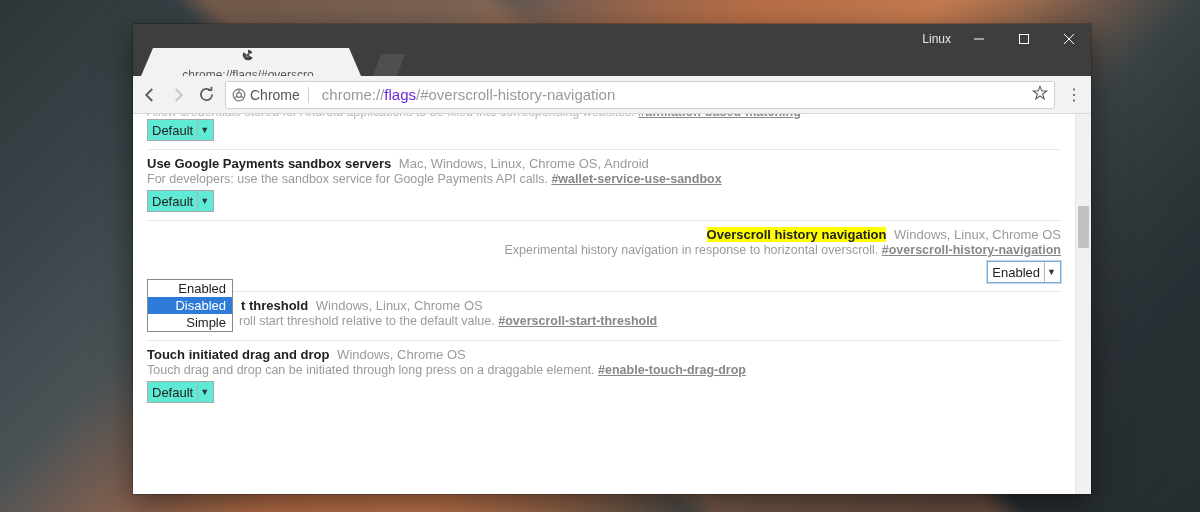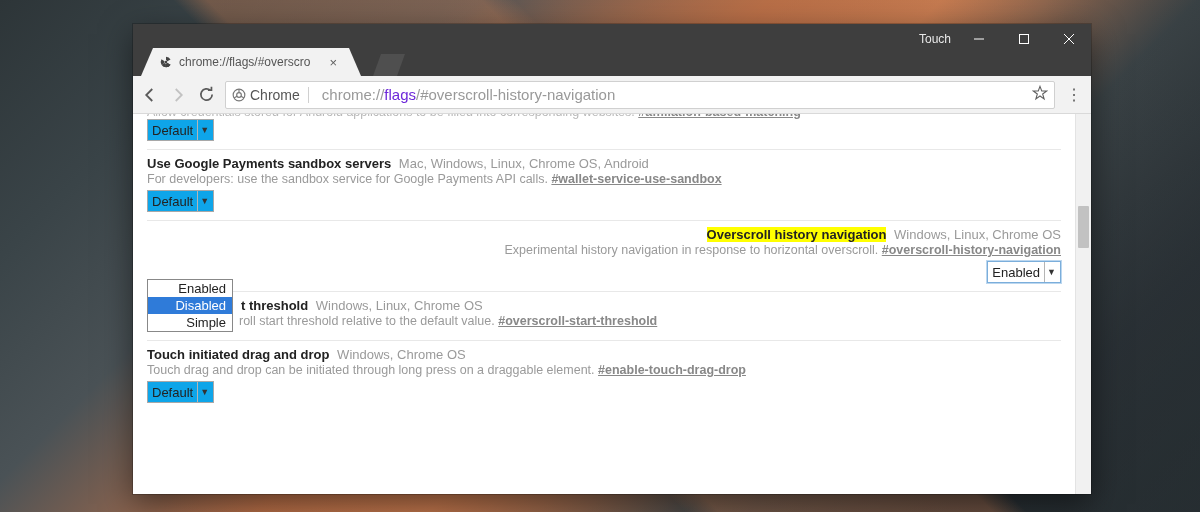--- a/index.html
+++ b/index.html
@@ -59,20 +59,21 @@
   .tab {
     height: 28px;
     background: #f2f2f2;
     clip-path: polygon(12px 0, calc(100% - 12px) 0, 100% 100%, 0 100%);
     padding: 0 24px 0 18px;
     display: flex; align-items: center;
     gap: 6px;
     font-size: 12px; color: #555;
     min-width: 220px;
     position: relative;
+    flex-direction: column;
   }
   .tab-close { font-size: 13px; color: #5f5f5f; margin-left: auto; }
   .tab-favicon { width:14px; height:14px; }
   .newtab {
     width: 32px; height: 22px;
     background: #4f4f4f;
     margin-left: 12px; margin-bottom: 0;
     clip-path: polygon(8px 0, 100% 0, calc(100% - 8px) 100%, 0 100%);
   }
 
@@ -139,21 +140,21 @@
   .flag-title { font-weight: bold; color:#222; }
   .flag-title.highlight { background: #ffff00; }
   .flag-platforms { color:#9a9a9a; font-weight: normal; margin-left:4px; }
   .flag-desc { color:#9a9a9a; margin: 1px 0 4px 0; font-size:12.5px; }
   .flag-anchor { color:#888; text-decoration: underline; font-weight: bold; }
 
   .flag-select {
     display:inline-flex; align-items:center;
     height:22px;
     border:1px solid #a8a8a8;
-    background:#0ea5e9;
+    background:#5eead4;
     font-size:13px;
     padding: 0 2px 0 4px;
     gap:4px;
   }
   .flag-select .caret {
     width:14px; height:100%;
     border-left:1px solid #b5b5b5;
     display:flex; align-items:center; justify-content:center;
     font-size:9px; color:#333;
   }
@@ -187,21 +188,21 @@
   }
 </style>
 </head>
 <body>
 
 <div class="desktop">
 
 <div class="chrome-window">
 
   <div class="titlebar">
-    <div class="window-label">Touch</div>
+    <div class="window-label">Linux</div>
     <div class="window-controls">
       <div class="win-btn">
         <svg width="10" height="10" viewBox="0 0 10 10">
               <line x1="0" y1="5" x2="10" y2="5" stroke="#fff" stroke-width="1"></line>
             </svg>
       </div>
       <div class="win-btn">
         <svg width="10" height="10" viewBox="0 0 10 10">
               <rect x="0.5" y="0.5" width="9" height="9" fill="none" stroke="#fff" stroke-width="1"></rect>
             </svg>

